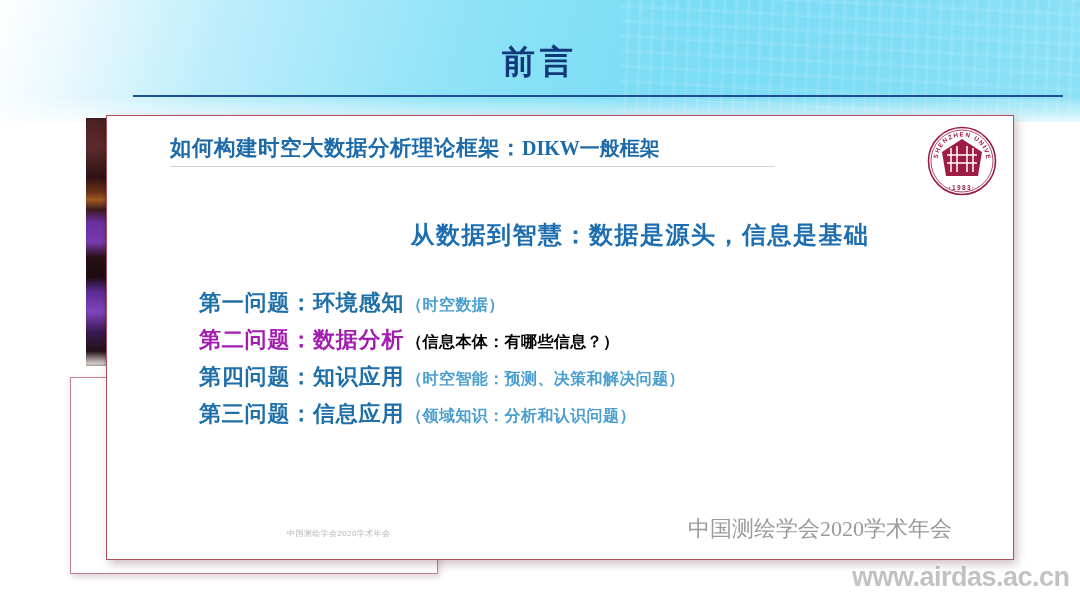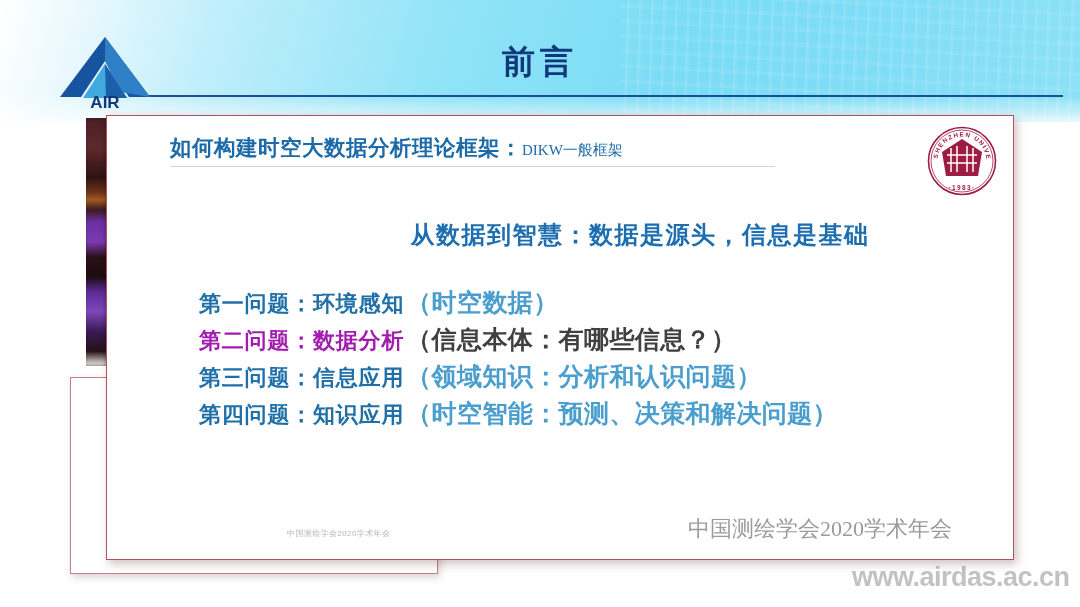--- a/index.html
+++ b/index.html
@@ -137,22 +137,22 @@
     position: absolute;
     left: 63px; top: 17px;
     font-size: 21.5px;
     font-weight: bold;
     color: #1d6aa8;
     white-space: nowrap;
     letter-spacing: .5px;
   }
   .slide-title .sub {
     font-family: "Liberation Serif", "DejaVu Serif", serif;
-    font-size: 15px;
-    font-weight: normal;
+    font-size: 20px;
+    font-weight: bold;
     letter-spacing: 0;
   }
   .title-rule {
     position: absolute;
     left: 63px; top: 50px;
     width: 605px; height: 0;
     border-top: 1.4px solid #cfd4d8;
   }
 
   .main-heading {
@@ -178,29 +178,29 @@
     white-space: nowrap;
   }
   .q-label {
     font-size: 22px;
     font-weight: bold;
     letter-spacing: .8px;
     text-align: center;
   }
   .q-paren {
     font-family: "Liberation Serif", "DejaVu Serif", serif;
-    font-size: 25px;
+    font-size: 16px;
     font-weight: bold;
     letter-spacing: .4px;
     margin-left: 2px;
   }
   .c-blue  .q-label { color: #1f6fa8; }
   .c-blue  .q-paren { color: #4a9ecd; }
   .c-red   .q-label { color: #a21caf; }
-  .c-red   .q-paren { color: #404040; }
+  .c-red   .q-paren { color: #000000; }
 
   .slide-footnote {
     position: absolute;
     left: 180px; top: 412px;
     font-size: 8px;
     color: #b9b4b4;
     letter-spacing: .4px;
   }
 
   
@@ -243,30 +243,20 @@
 </head>
 <body>
 
 <div class="screen">
 
   <div class="top-band">
     <div class="top-band-texture"></div>
   </div>
   <div class="band-fade"></div>
 
-  <div class="air-logo">
-    <svg width="96" height="82" viewBox="0 0 96 82">
-      <path d="M48 3 L93 63 L72 63 L48 27 L24 63 L3 63 Z" fill="#17539e"></path>
-      <path d="M48 3 L93 63 L63 58 L48 27 Z" fill="#2f7fc6"></path>
-      <path d="M48 30 L70 64 L26 64 Z" fill="#3fa9e0"></path>
-      <path d="M48 30 L70 64 L49 64 Z" fill="#1b5fa8"></path>
-      <rect x="22" y="58" width="52" height="16" fill="#ffffff" opacity="0"></rect>
-      <text x="48" y="74" font-family="Liberation Sans, sans-serif" font-size="17" font-weight="bold" fill="#11387a" text-anchor="middle">AIR</text>
-    </svg>
-  </div>
 
   <div class="page-title">前言</div>
   <div class="header-rule"></div>
 
   <div class="slide-back"></div>
 
   <div class="filmstrip"></div>
 
   <div class="slide-front">
 
@@ -299,25 +289,25 @@
     <div class="main-heading">从数据到智慧：数据是源头，信息是基础</div>
 
     <div class="qlist">
       <div class="qrow c-blue">
         <span class="q-label">第一问题：环境感知</span><span class="q-paren">（时空数据）</span>
       </div>
       <div class="qrow c-red">
         <span class="q-label">第二问题：数据分析</span><span class="q-paren">（信息本体：有哪些信息？）</span>
       </div>
       <div class="qrow c-blue">
+        <span class="q-label">第四问题：知识应用</span><span class="q-paren">（时空智能：预测、决策和解决问题）</span>
+      </div>
+      <div class="qrow c-blue">
         <span class="q-label">第三问题：信息应用</span><span class="q-paren">（领域知识：分析和认识问题）</span>
       </div>
-      <div class="qrow c-blue">
-        <span class="q-label">第四问题：知识应用</span><span class="q-paren">（时空智能：预测、决策和解决问题）</span>
-      </div>
     </div>
 
     <div class="slide-footnote">中国测绘学会2020学术年会</div>
   </div>
 
   <div class="conf-line conf-2020">中国测绘学会2020学术年会</div>
   <div class="watermark">www.airdas.ac.cn</div>
 
 </div>
 

